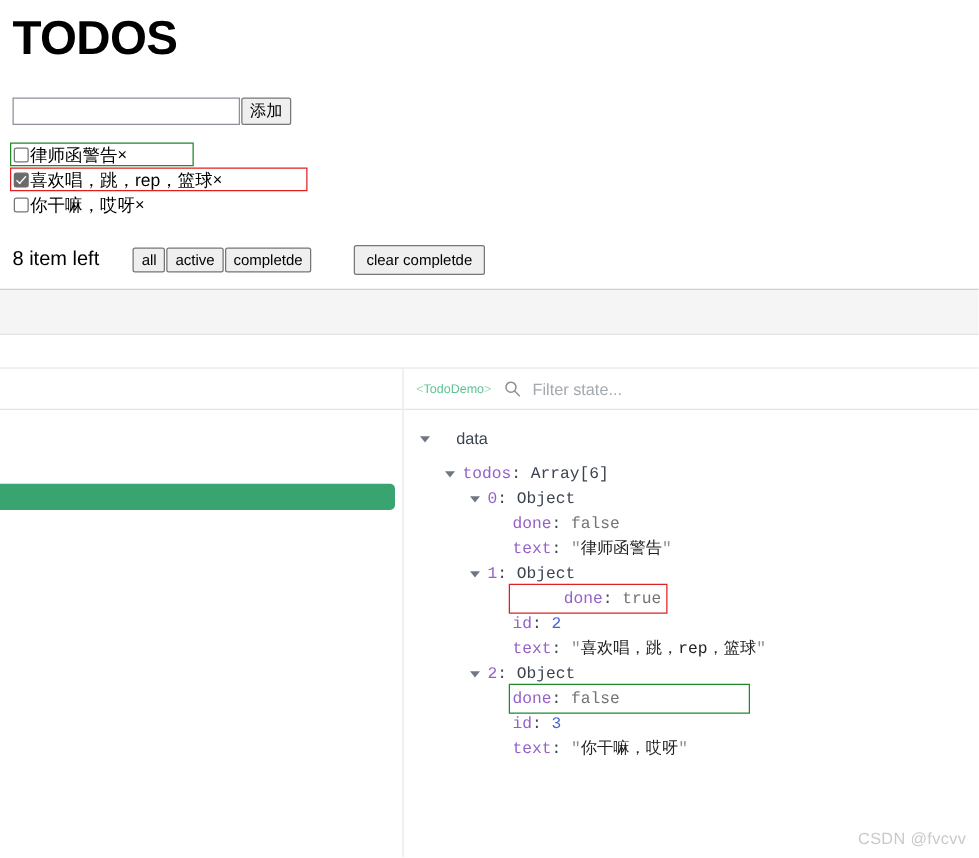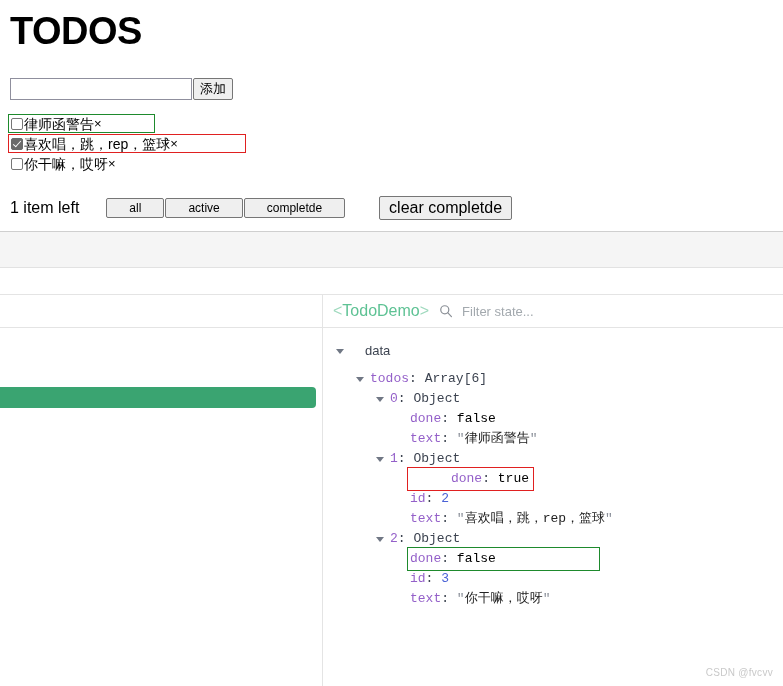--- a/index.html
+++ b/index.html
@@ -141,33 +141,33 @@
   #items-left {
     font-size: 16px;
     color: #000;
     margin-right: 27px;
     white-space: nowrap;
   }
   .filter-group { display: flex; }
   .filter-btn {
     font-family: "Liberation Sans", sans-serif;
     font-size: 12px;
-    padding: 2px 22px;
+    padding: 2px 6px;
     background: #efefef;
     border: 1px solid #767676;
     border-radius: 2px;
     cursor: pointer;
     margin-right: 1px;
     color: #000;
     line-height: 14px;
   }
   #clear-completed-button {
     margin-left: 33px;
     font-family: "Liberation Sans", sans-serif;
-    font-size: 16px;
+    font-size: 12px;
     padding: 4px 9px;
     background: #efefef;
     border: 1px solid #767676;
     border-radius: 2px;
     cursor: pointer;
     color: #000;
     line-height: 14px;
   }
 
   
@@ -234,21 +234,21 @@
   #dt-right-header {
     height: 33px;
     border-bottom: 1px solid #e4e4e4;
     box-sizing: border-box;
     display: flex;
     align-items: center;
     padding-left: 10px;
   }
   #component-name {
     font-family: "Liberation Sans", sans-serif;
-    font-size: 16px;
+    font-size: 10px;
     color: #5ec294;
     white-space: nowrap;
   }
   #component-name .brk { color: #9ed9bd; }
   #search-icon {
     margin-left: 10px;
     width: 14px; height: 14px;
     flex: 0 0 auto;
     display: block;
   }
@@ -295,21 +295,21 @@
     border-right: 4.5px solid transparent;
     border-top: 5px solid #707784;
   }
   .caret-spacer { width: 14px; flex: 0 0 auto; }
 
   .k-root  { color: #3c4350; font-family: "Liberation Sans", sans-serif; font-size:13px;}
   .k-prop  { color: #9460c9; }
   .k-index { color: #9460c9; }
   .sep     { color: #3c4350; }
   .v-type  { color: #3c4350; }
-  .v-bool  { color: #000000; }
+  .v-bool  { color: #737373; }
   .v-num   { color: #4a62d6; }
   .v-str   { color: #222; }
   .quote   { color: #8a8f99; }
 
   .indent-1 { padding-left: 13px; gap: 15px; }
   .indent-2 { padding-left: 33px; }
   .indent-3 { padding-left: 53px; }
   .indent-4 { padding-left: 73px; }
 
   .box-hl {
@@ -320,21 +320,21 @@
     margin-left: -3px;
   }
   .box-hl.red   { border-color: #e02020; width: 127px; text-align: right; }
   .box-hl.green { border-color: #1e8a2d; width: 193px; }
 
   #watermark {
     position: absolute;
     right: 10px;
     bottom: 8px;
     font-family: "Liberation Sans", sans-serif;
-    font-size: 10px;
+    font-size: 13px;
     color: #c9c9c9;
     letter-spacing: 0.3px;
   }
 </style>
 </head>
 <body>
 
 <div id="app-area">
 
   <h1 id="page-title">TODOS</h1>
@@ -356,21 +356,21 @@
       <span class="todo-x">×</span>
     </div>
     <div class="todo-item">
       <span class="cb"></span>
       <span class="todo-text">你干嘛，哎呀</span>
       <span class="todo-x">×</span>
     </div>
   </div>
 
   <div id="todo-footer">
-    <span id="items-left">1 item left</span>
+    <span id="items-left">8 item left</span>
     <span class="filter-group">
       <button class="filter-btn">all</button>
       <button class="filter-btn">active</button>
       <button class="filter-btn">completde</button>
     </span>
     <button id="clear-completed-button">clear completde</button>
   </div>
 </div>
 
 <div id="devtools-toolbar-band"></div>

